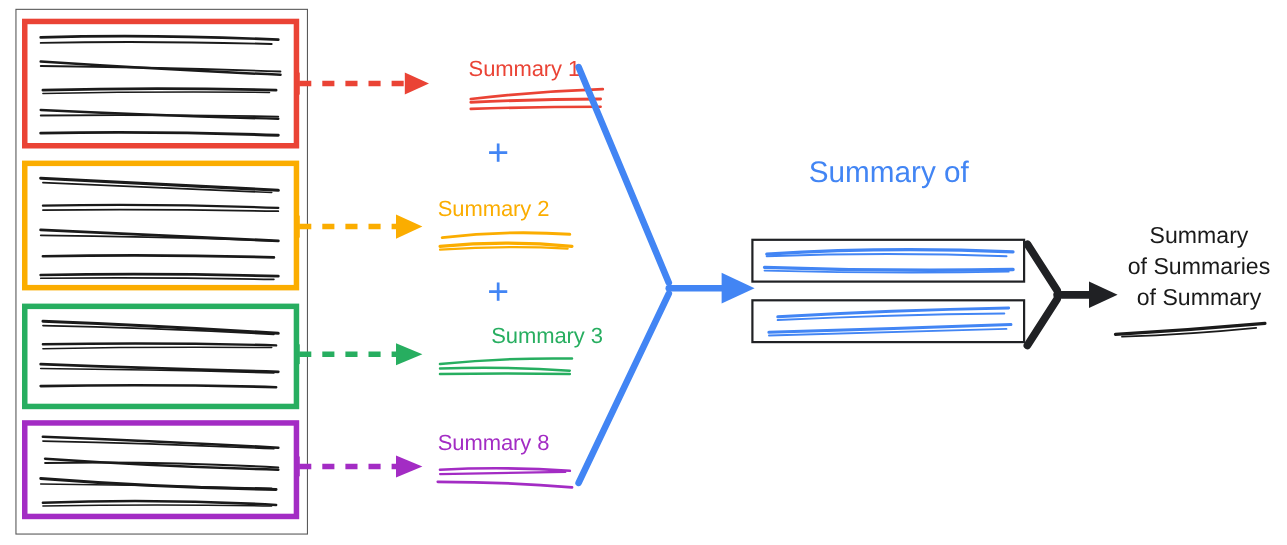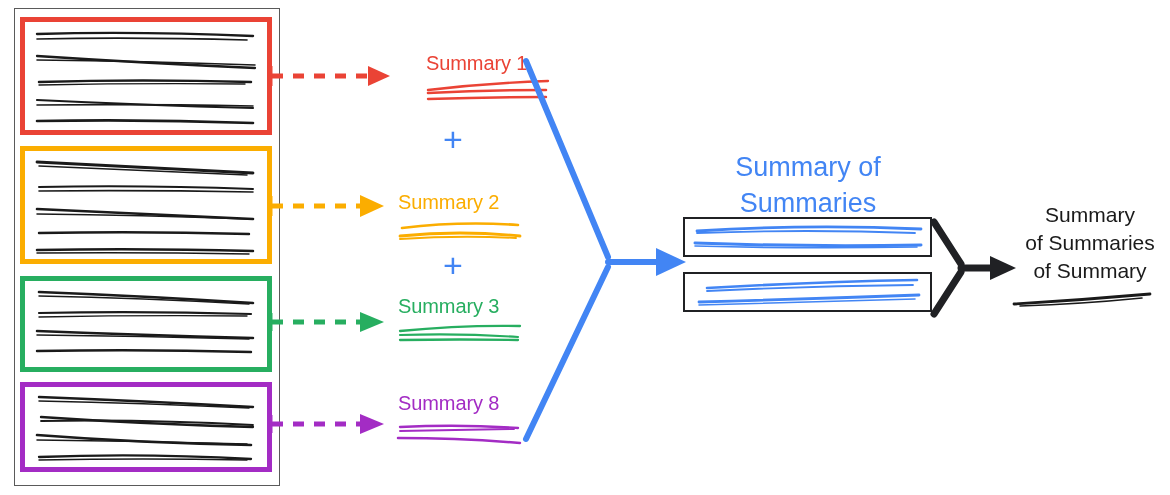--- a/index.html
+++ b/index.html
@@ -44,27 +44,27 @@
     font-size:20px;
     font-weight:400;
     line-height:1.05;
     white-space:nowrap;
     letter-spacing:-0.1px;
   }
   .summary-lines{margin-top:3px;}
   .summary-lines svg{display:block;overflow:visible;}
 
   .sb1{left:392px;top:53px;margin-left:34px;}
-  .sb2{left:398px;top:180px;margin-top:12px;}
+  .sb2{left:398px;top:180px;}
   .sb3{left:398px;top:296px;}
   .sb4{left:398px;top:393px;}
 
   .c-red{color:#ea4335;}
   .c-orange{color:#fbad00;}
-  .c-green{color:#27ae60;}
+  .c-green{color:#27ae60;text-align:right;}
   .c-purple{color:#a32cc4;}
 
   
   .plus{
     position:absolute;
     color:#4285f4;
     font-size:34px;
     line-height:1;
     font-weight:500;
     user-select:none;
@@ -72,21 +72,21 @@
   .plus1{left:443px;top:122px;}
   .plus2{left:443px;top:248px;}
 
   
   .merge-blue{position:absolute;left:520px;top:55px;}
   .merge-blue svg{display:block;overflow:visible;}
 
   
   .sos-title{
     position:absolute;
-    left:683px;top:150px;width:250px;
+    left:683px;top:139px;width:250px;
     text-align:center;
     color:#4285f4;
     font-size:27px;
     line-height:1.32;
     font-weight:400;
   }
   .sos-box{
     position:absolute;
     box-sizing:border-box;
     border:2.2px solid #202124;
@@ -283,21 +283,20 @@
         <path d="M6 6 L88 202"></path>
         <path d="M6 384 L88 212"></path>
         <path d="M88 207 L140 207"></path>
       </g>
       <polygon points="136,193 166,207 136,221" fill="#4285f4"></polygon>
     </svg>
   </div>
 
   <div class="sos-title">
     <div>Summary of</div>
-    <div>Summaries</div>
   </div>
 
   <div class="sos-box sos-box1">
     <div class="scribwrap">
       <svg viewBox="0 0 245 36" preserveAspectRatio="none">
         <g stroke="#4285f4" fill="none" stroke-linecap="round">
           <path d="M12 12 Q122 5 236 10" stroke-width="2.8"></path>
           <path d="M12 14 Q122 10 230 14" stroke-width="1.8"></path>
           <path d="M10 24 Q122 28 236 26" stroke-width="3.0"></path>
           <path d="M10 27 Q122 30 232 28" stroke-width="1.6"></path>

